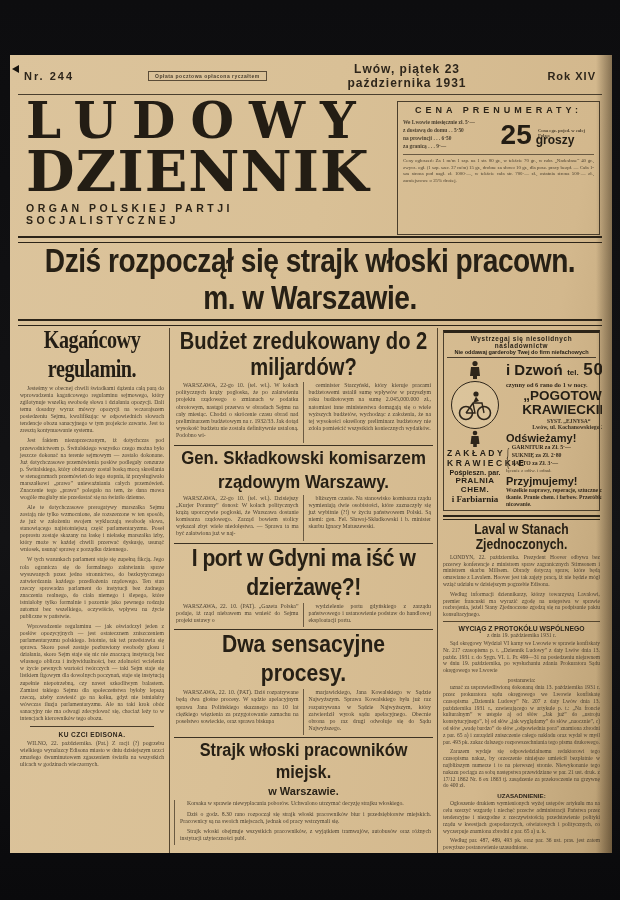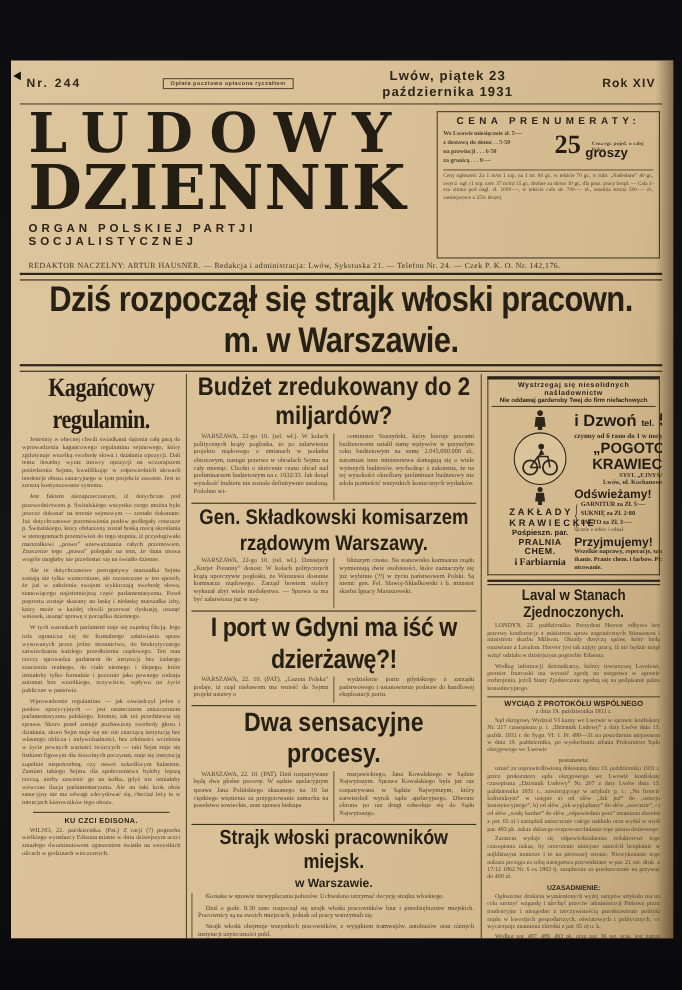--- a/index.html
+++ b/index.html
@@ -27,21 +27,21 @@
   .mast-left{width:365px;padding-left:8px;}
   .title{font-family:"DejaVu Serif","Liberation Serif",serif;font-weight:900;color:#231d14;line-height:.96;}
   .title.l1{font-size:56px;letter-spacing:1px;}
   .title.l2{font-size:50px;letter-spacing:15px;}
   .organ{font-family:Liberation Sans, sans-serif;font-weight:bold;font-size:10.5px;letter-spacing:3.5px;color:#2c2418;margin-top:3px;}
   .price-box{flex:1;border:1px solid #4a3e2c;margin:4px 2px 0 6px;padding:3px 5px;height:134px;box-sizing:border-box;}
   .pb-title{font-family:"Liberation Sans",sans-serif;font-weight:bold;text-align:center;font-size:9px;letter-spacing:4px;color:#2c2418;}
   .pb-mid{display:flex;margin-top:3px;align-items:center;}
   .pb-lines{font-size:5.4px;line-height:1.5;color:#4a3f2e;width:78px;font-weight:bold;}
   .pb-price{flex:1;text-align:center;color:#231d14;position:relative;}
-  .pb-price .big{font-family:Liberation Serif, serif;font-weight:900;font-size:24px;line-height:.9;vertical-align:middle;}
+  .pb-price .big{font-family:Liberation Sans, sans-serif;font-weight:900;font-size:28px;line-height:.9;vertical-align:middle;}
   .pb-price .unit{font-family:"Liberation Sans",sans-serif;font-weight:bold;font-size:12px;vertical-align:-6px;}
   .pb-price .note{display:block;font-size:4.6px;font-weight:bold;color:#4a3f2e;position:absolute;right:0;top:6px;width:56px;text-align:left;}
   .pb-rates{font-size:4.9px;line-height:1.3;text-align:justify;color:#4a3f2e;margin-top:4px;border-top:1px solid #6a5a42;padding-top:3px;}
   .editor-line{font-size:7.2px;letter-spacing:.4px;color:#3a3124;margin:3px 0 2px 8px;}
   
   .rule-heavy{height:4px;border-top:2px solid #2c2418;border-bottom:1px solid #2c2418;margin:1px 0;}
   .banner{font-family:"Liberation Sans",sans-serif;font-weight:bold;color:#272015;
     font-size:29px;text-align:center;letter-spacing:-.5px;transform:scale(.97,1.12);transform-origin:center;padding:3px 0 5px;}
   
   .cols{display:flex;height:536px;overflow:hidden;margin-top:2px;}
@@ -69,21 +69,21 @@
   
   .globus{margin:6px 8px 2px;position:relative;text-align:center;}
   .tin{width:72px;height:48px;border:2px solid #3a3123;border-radius:50%;margin:0 auto;position:relative;background:radial-gradient(ellipse at 40% 35%,#e2cda6,#c9ae82);}
   .tin .brand{position:absolute;top:8px;width:100%;text-align:center;font-style:italic;font-weight:bold;font-size:11px;color:#2c2418;font-family:"DejaVu Serif",serif;}
   
   .tailor-ad{border:1px solid #4a3e2c;border-top:3px solid #2c2418;padding:2px 3px;margin:2px 0 4px;}
   .warn{font-family:"Liberation Sans",sans-serif;font-weight:bold;text-align:center;color:#241e15;}
   .warn.w1{font-size:6.4px;letter-spacing:.6px;}
   .warn.w2{font-size:5.6px;border-bottom:1px solid #4a3e2c;padding-bottom:2px;margin-bottom:2px;}
   .ad-body{display:flex;}
-  .ad-left{width:56px;text-align:center;margin-left:16px;}
+  .ad-left{width:56px;text-align:center;}
   .ad-right{flex:1;padding-left:3px;}
   .fig{display:block;margin:0 auto;}
   .cycle-circle{width:46px;height:46px;border:1.5px solid #2e261b;border-radius:50%;margin:1px auto;display:flex;align-items:center;justify-content:center;background:rgba(255,245,220,.15);}
   .alt{font-family:"Liberation Sans",sans-serif;font-weight:bold;color:#241e15;}
   .alt.a1{font-size:8.5px;letter-spacing:2.5px;}
   .alt.a2{font-size:7px;margin-top:1px;}
   .alt.a3{font-size:8px;letter-spacing:.5px;}
   .alt.a4{font-size:9px;font-family:"Liberation Serif",serif;}
   .dzwon{font-family:"Liberation Sans",sans-serif;font-weight:bold;color:#241e15;white-space:nowrap;}
   .dzwon .dz1{font-size:15px;}
@@ -143,21 +143,20 @@
         </div>
         <div class="pb-price">
           <span class="note">Cena egz. pojed. w całej Polsce</span>
           <span class="big">25</span>
           <span class="unit">groszy</span>
         </div>
       </div>
       <div class="pb-rates">Ceny ogłoszeń: Za 1 m/m 1 szp. na 1 str. 80 gr., w tekście 70 gr., w rubr. „Nadesłane” 40 gr., zwycz. ogł. (1 szp. szer. 37 m/m) 15 gr., drobne za słowo 10 gr., dla posz. pracy bezpł. — Cała 1-sza strona pod nagł. zł. 1000·—, w tekście cała str. 700·— zł., ostatnia strona 500·— zł., zamiejscowe o 25% drożej.</div>
     </div>
   </div>
-  <div class="editor-line">REDAKTOR NACZELNY: ARTUR HAUSNER. — Redakcja i administracja: Lwów, Sykstuska 21. — Telefon Nr. 24. — Czek P. K. O. Nr. 142,176.</div>
 
   <div class="rule-heavy"></div>
   <div class="banner">Dziś rozpoczął się strajk włoski pracown. m. w Warszawie.</div>
   <div class="rule-heavy"></div>
 
   <div class="cols">
 
     <div class="col col-left">
       <h2 class="kag-head">Kagańcowy regulamin.</h2>
       <p class="t">Jesteśmy w obecnej chwili świadkami dążenia całą parą do wprowadzenia kagańcowego regulaminu sejmowego, który zgilotynuje wszelką swobodę słowa i działania opozycji. Dali temu dosadny wyraz mówcy opozycji na wczorajszem posiedzeniu Sejmu, kwalifikując w odpowiednich słowach tendencje obozu sanacyjnego w tym projekcie zawarte. Jest to zresztą kontynuowanie systemu.</p>

